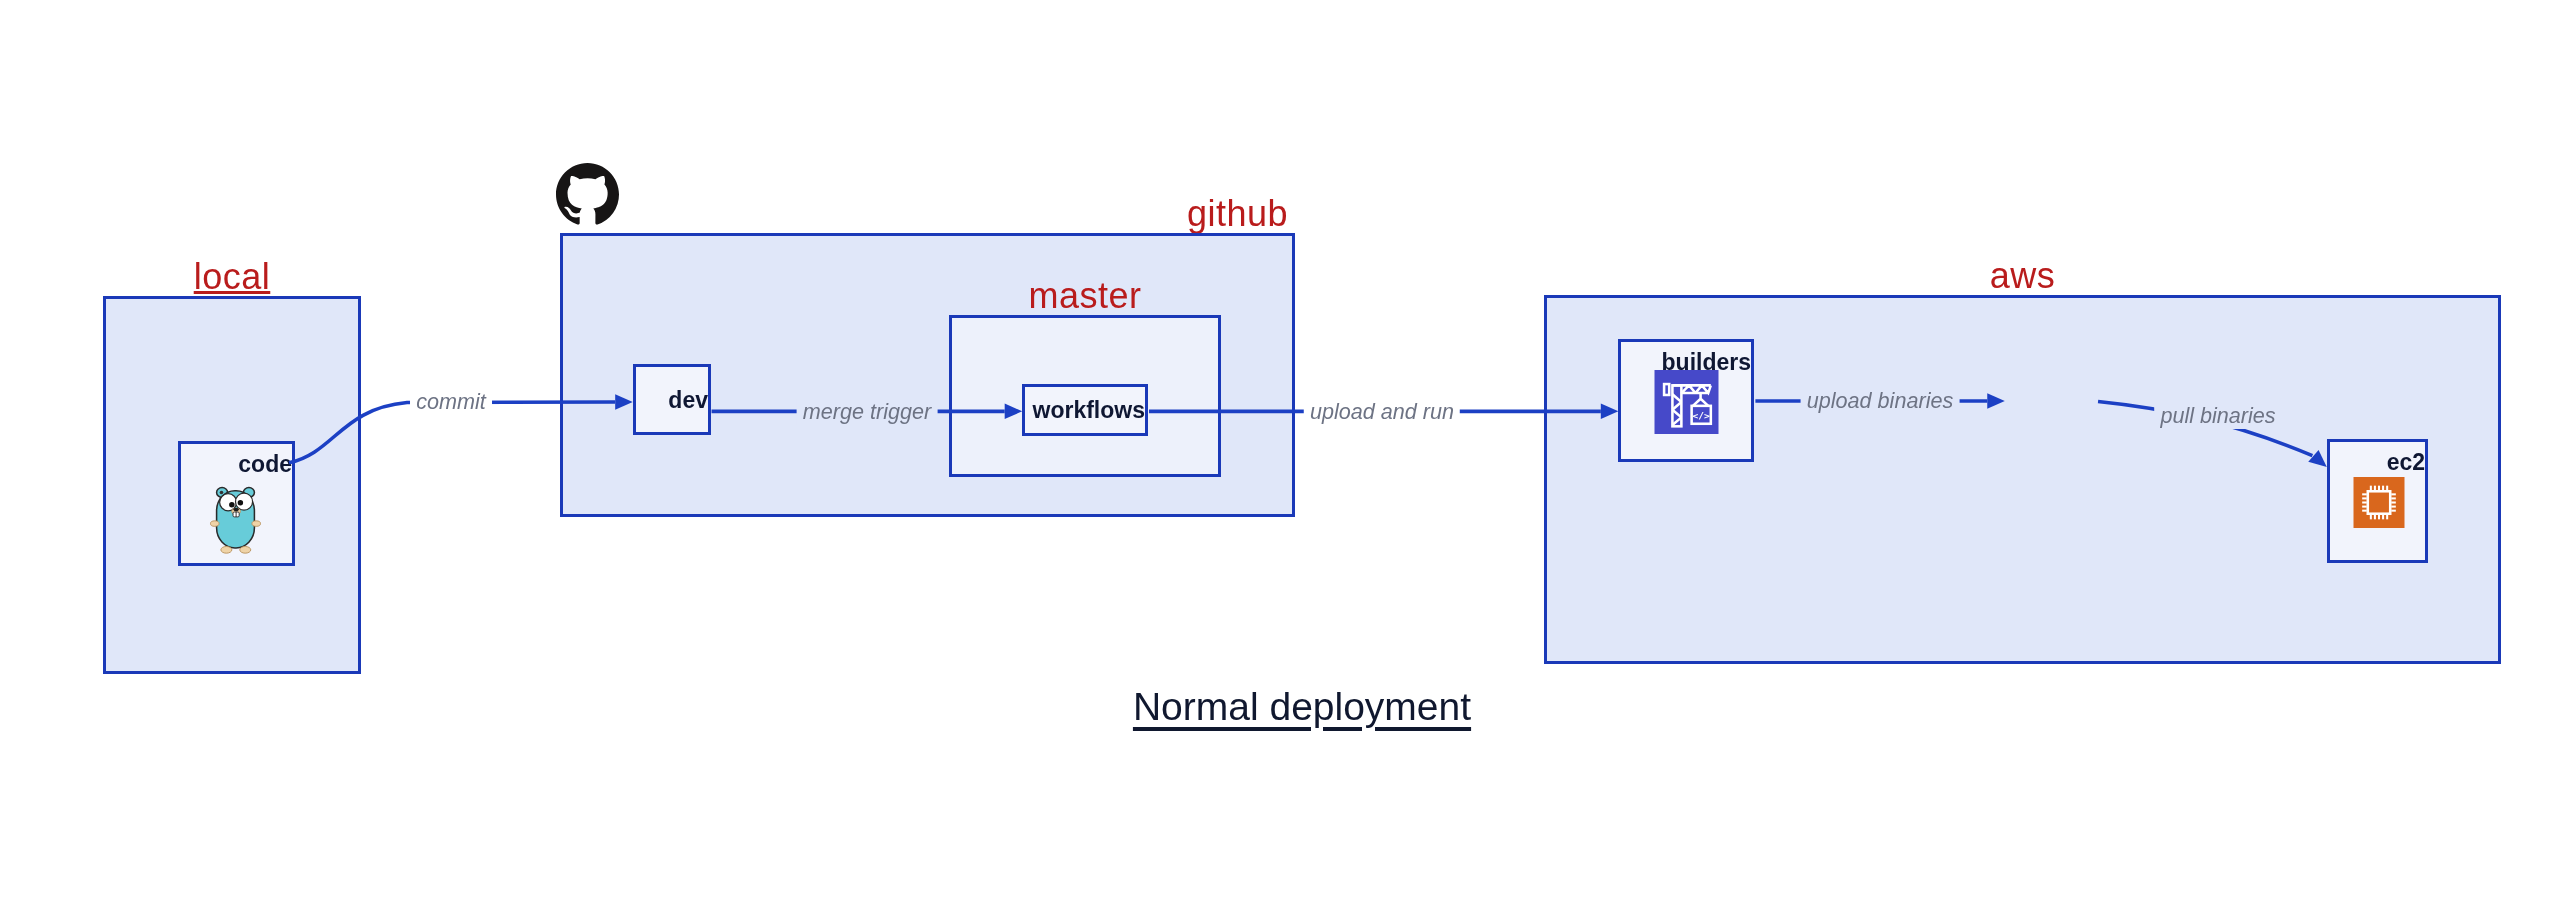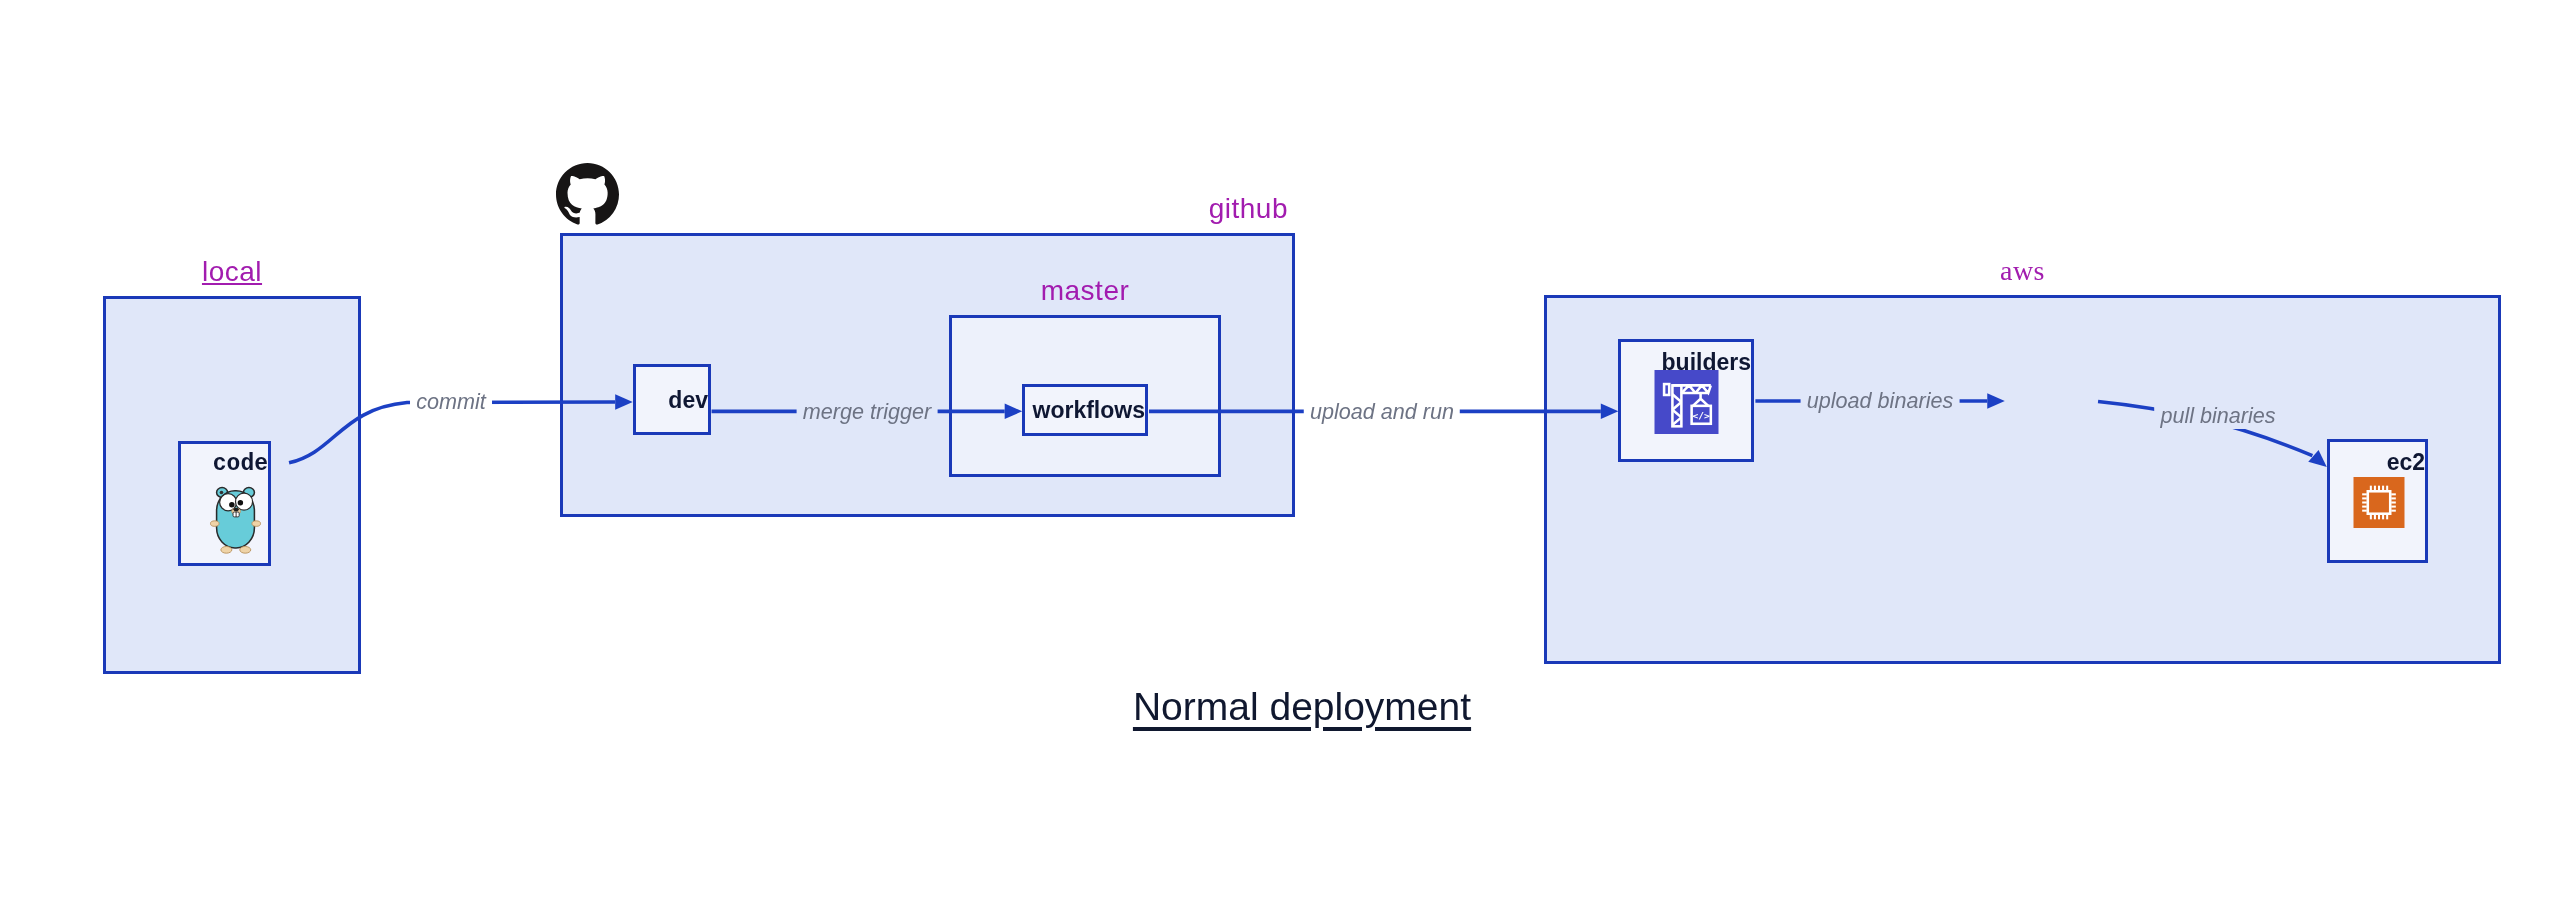--- a/index.html
+++ b/index.html
@@ -7,28 +7,28 @@
     position:relative; width:2604px; height:902px; background:#ffffff;
     font-family:"Liberation Sans","DejaVu Sans",sans-serif; overflow:hidden;
   }
   
   .container { position:absolute; background:#e0e7f9; border:3.6px solid #1a39b8; box-sizing:border-box; }
   .container.master { background:#edf1fb; }
   #c-local   { left:103px;  top:296px; width:258px;  height:378px; }
   #c-github  { left:560px; top:233px; width:735px; height:284px; }
   #c-master  { left:949px; top:315px; width:272px;  height:162px; }
   #c-aws     { left:1544px; top:295px; width:957px; height:369px; }
-  .cluster-label { position:absolute; font-size:28px; color:#a21caf; letter-spacing:0.5px; }
+  .cluster-label { position:absolute; font-size:36px; color:#b91c1c; letter-spacing:0.5px; }
   #l-local  { left:103px;  top:256px; width:258px;  text-align:center;text-decoration:underline; }
   #l-github { left:560px; top:193px; width:728px; text-align:right; }
   #l-master { left:949px; top:275px; width:272px;  text-align:center; }
-  #l-aws    { left:1544px; top:255px; width:957px; text-align:center;font-family:Liberation Serif, serif; }
+  #l-aws    { left:1544px; top:255px; width:957px; text-align:center; }
   
   .node { position:absolute; background:#f2f4fc; border:3.6px solid #1a39b8; box-sizing:border-box; }
-  #n-code      { left:178px;  top:441px; width:93px; height:125px;font-family:Liberation Mono, monospace; }
+  #n-code      { left:178px;  top:441px; width:117px; height:125px; }
   #n-dev       { left:633px; top:364px; width:78px; height:71px; }
   #n-workflows { left:1022px; top:384px; width:126px; height:52px; }
   #n-builders  { left:1618px; top:339px; width:136px; height:123px; }
   #n-s3        { left:2005px; top:340px; width:92px; height:123px; }
   #n-ec2       { left:2327px; top:439px; width:101px; height:124px; }
   .node-label { position:absolute; left:0; width:100%; text-align:right;
                 font-weight:bold; font-size:23px; color:#0f1733; }
   .node-label.top-pos { top:7.2px; }
   .node-label.center-pos { top:50%; transform:translateY(-50%); }
   .node-icon { position:absolute; }

